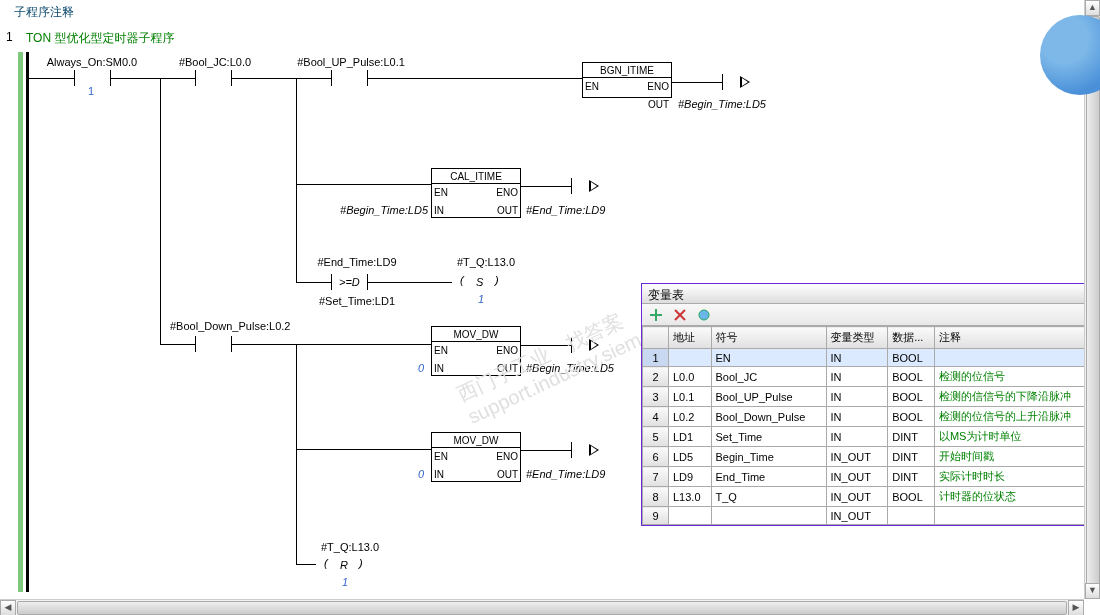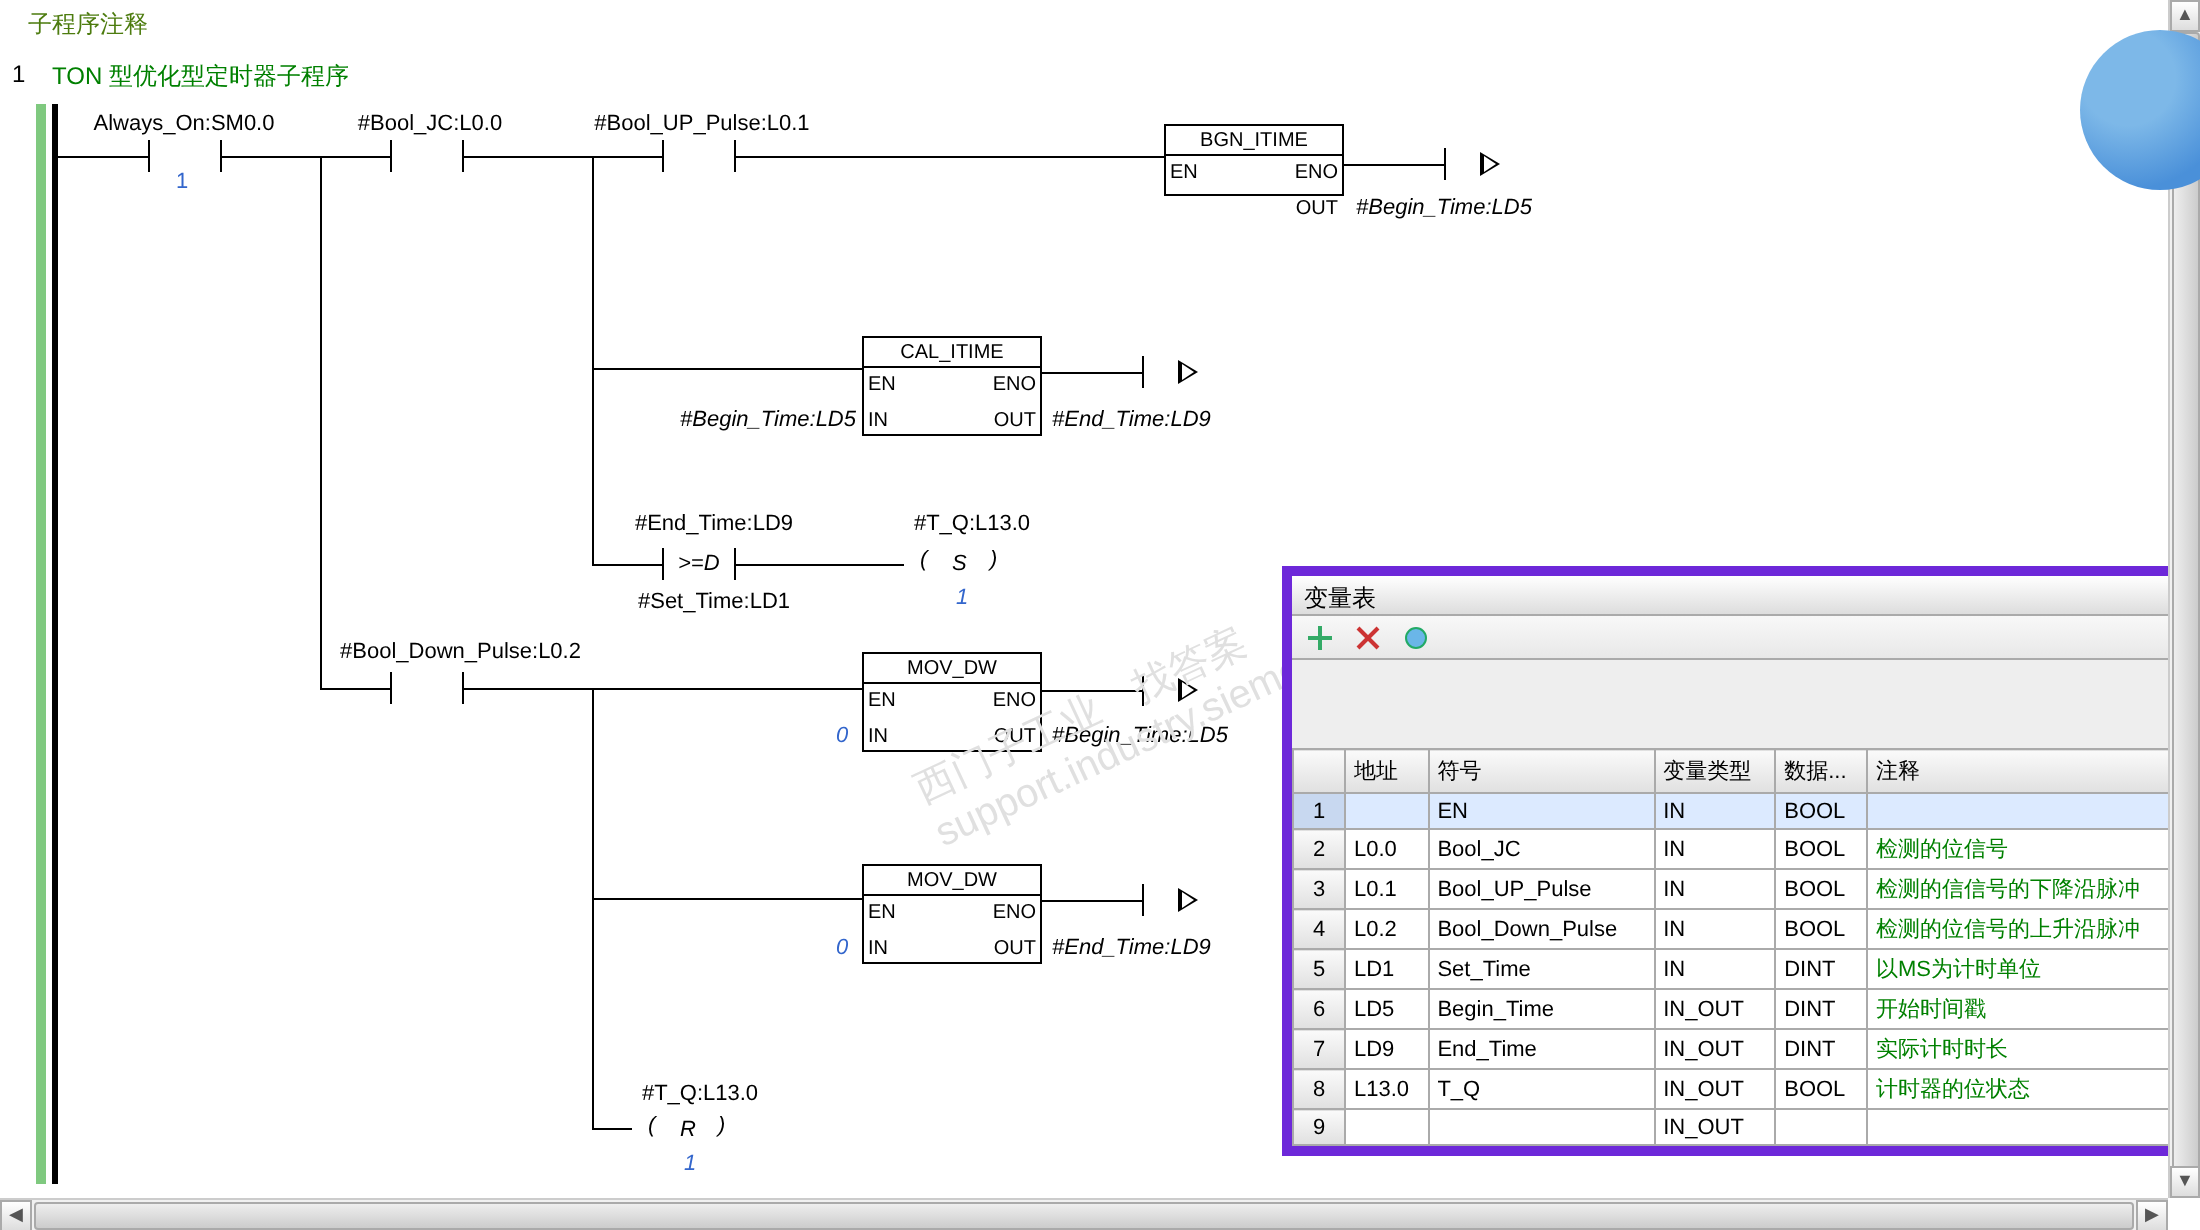--- a/index.html
+++ b/index.html
@@ -1,18 +1,18 @@
 <!DOCTYPE html>
 <html><head>
 <meta charset="utf-8">
 <style>
 * { box-sizing: border-box; margin: 0; padding: 0; }
 body { width: 1100px; height: 615px; font-family: Arial, sans-serif; font-size: 11px; background: #fff; position: relative; overflow: hidden; }
 .lad-area { position: relative; width: 1100px; height: 615px; background: #fff; }
-.hdr-comment { position: absolute; top: 4px; left: 14px; color: #4d7c0f; font-size: 12px; }
+.hdr-comment { position: absolute; top: 4px; left: 14px; color: #0c4a6e; font-size: 12px; }
 .netnum { position: absolute; top: 30px; left: 6px; color: #000; font-size: 12px; }
 .subcomment { position: absolute; top: 30px; left: 26px; color: #008000; font-size: 12px; }
 .line { position: absolute; background: #000; }
 .hline { height: 1px; }
 .vline { width: 1px; }
 .contact-lbl { position: absolute; color: #000; font-size: 11px; white-space: nowrap; text-align: center; }
 .one { position: absolute; color: #36c; font-size: 11px; }
 .fb { position: absolute; border: 1px solid #000; background: #fff; font-size: 10px; }
 .fb .title { position: absolute; top: 2px; left: 0; right: 0; text-align: center; }
 .fb .en { position: absolute; left: 2px; }
@@ -21,25 +21,25 @@
 .fb .out { position: absolute; right: 2px; }
 .sep { position: absolute; top: 14px; left: 0; right: 0; height: 1px; background: #000; }
 .txt { position: absolute; font-size: 11px; color: #000; white-space: nowrap; font-style: italic; }
 .arrow { position: absolute; width: 0; height: 0; border-top: 6px solid transparent; border-bottom: 6px solid transparent; border-left: 10px solid #000; }
 .arrow::after { content: ''; position: absolute; top: -4px; left: -8px; border-top: 4px solid transparent; border-bottom: 4px solid transparent; border-left: 6px solid #fff; }
 .coil { position: absolute; color: #000; font-size: 11px; white-space: nowrap; text-align: center; }
 .left-rail { position: absolute; top: 52px; left: 26px; width: 3px; height: 540px; background: #000; }
 .green-rail { position: absolute; top: 52px; left: 18px; width: 5px; height: 540px; background: #7fc97f; }
 
 
-.vartable { position: absolute; top: 283px; left: 641px; width: 459px; background: #eee; border: 5px solid #6d28d9; }
+.vartable { position: absolute; top: 283px; left: 641px; width: 459px; background: #eee; border: 1px solid #6d28d9; }
 .vartable .titlebar { background: linear-gradient(#fff,#ddd); height: 20px; padding: 3px 6px; font-size: 12px; border-bottom: 1px solid #aaa; }
 .vartable .toolbar { height: 22px; background: linear-gradient(#f8f8f8,#e8e8e8); border-bottom: 1px solid #aaa; display: flex; align-items: center; gap: 8px; padding-left: 6px; }
 .vartable .toolbar .ico { width: 16px; height: 16px; display: inline-block; }
-.vartable table { border-collapse: collapse; width: 100%; font-size: 11px; margin-top: 44px; }
+.vartable table { border-collapse: collapse; width: 100%; font-size: 11px; }
 .vartable th { background: linear-gradient(#fafafa,#e0e0e0); border: 1px solid #aaa; padding: 3px 4px; font-weight: normal; text-align: left; }
 .vartable td { border: 1px solid #aaa; padding: 2px 4px; background: #fff; height: 18px; }
 .vartable td.rownum { background: linear-gradient(#fafafa,#e0e0e0); text-align: center; width: 26px; }
 .vartable td.comment { color: #008000; }
 .vartable .corner { width: 26px; }
 .vartable tr.sel td.rownum { background: #c8d8f0; }
 .vartable tr.sel td:not(.rownum) { background: #dceaff; }
 
 .scrollbar-v { position: absolute; top: 0; right: 0; width: 16px; height: 599px; background: #f1f1f1; border-left: 1px solid #ccc; }
 .scrollbar-v .btn { height: 16px; background: linear-gradient(#fff,#ddd); border: 1px solid #aaa; text-align: center; line-height: 12px; font-size: 9px; color: #555; }

